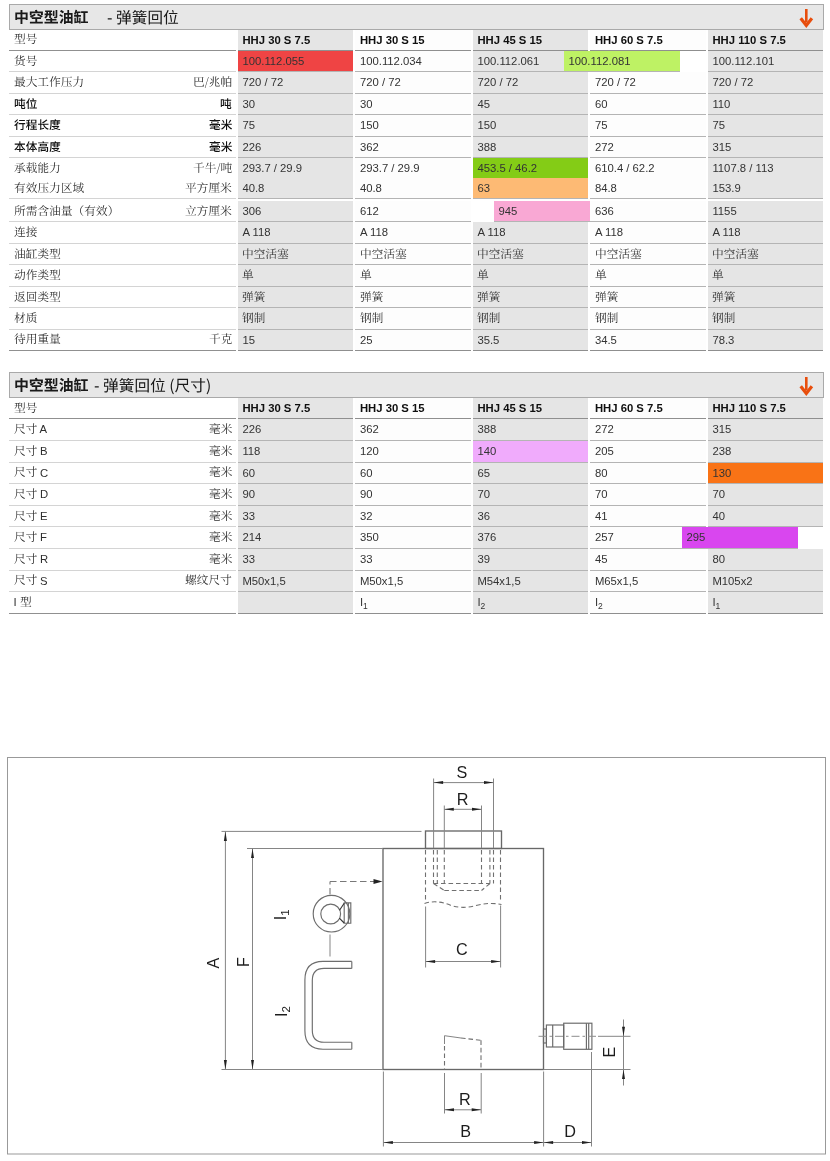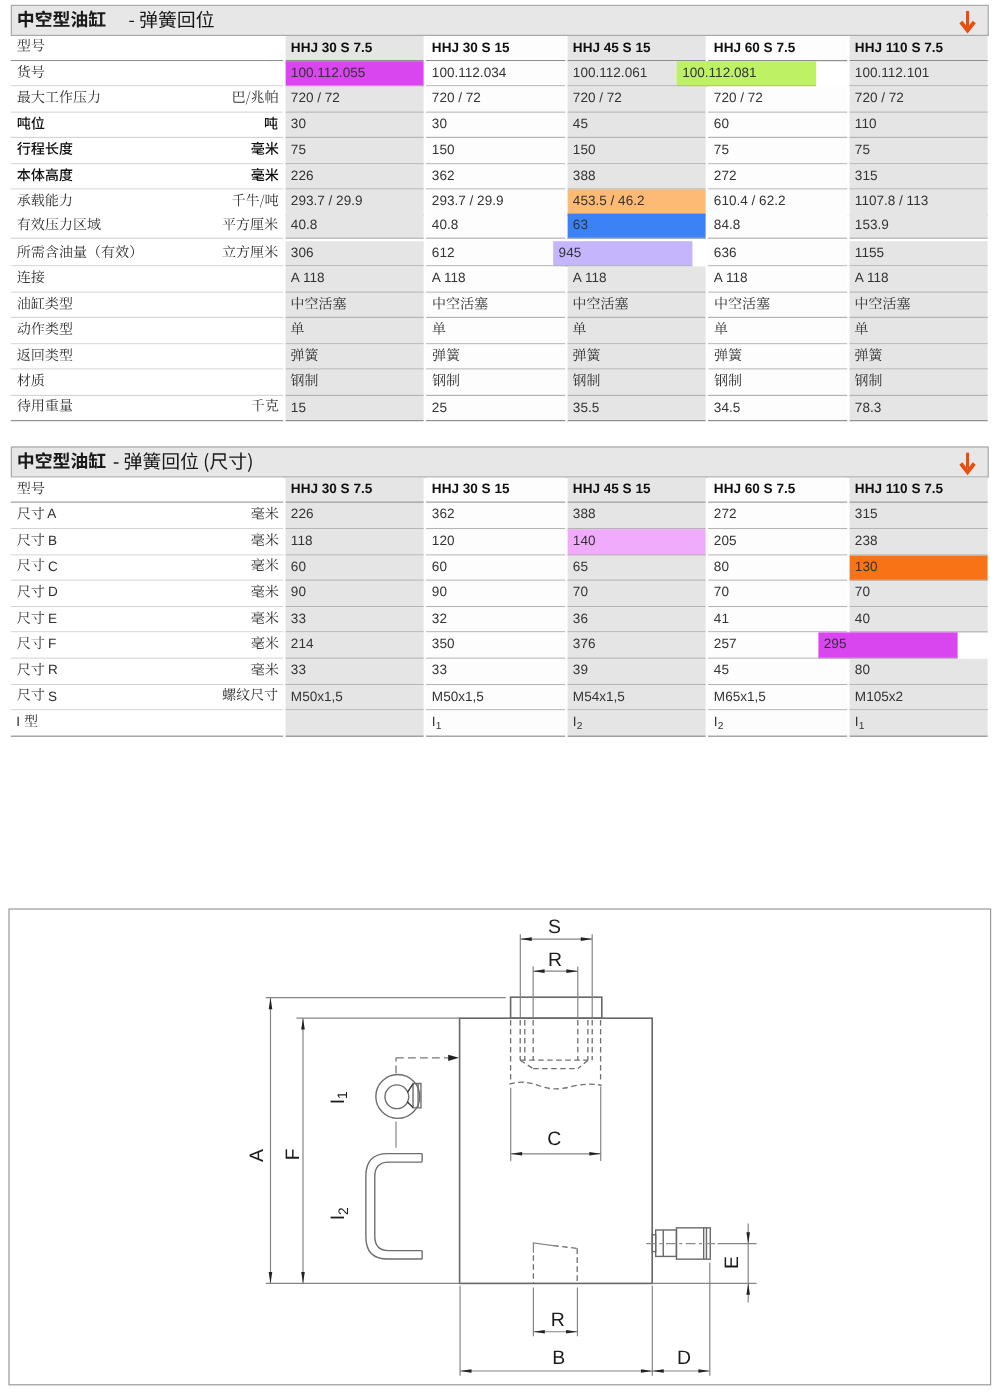--- a/index.html
+++ b/index.html
@@ -79,21 +79,21 @@
 <div class="dc hd" style="left:355.4px;background:#fdfdfd;border-bottom-color:#8f8f8f">HHJ 30 S 15</div>
 <div class="dc hd" style="left:472.9px;background:#e5e5e5;border-bottom-color:#8f8f8f">HHJ 45 S 15</div>
 <div class="dc hd" style="left:590.4px;background:#fdfdfd;border-bottom-color:#8f8f8f">HHJ 60 S 7.5</div>
 <div class="dc hd" style="left:707.9px;background:#e5e5e5;border-bottom-color:#8f8f8f">HHJ 110 S 7.5</div>
 </div>
 
 <div class="row" style="top:50.93px;height:21.43px">
 <div class="lc" style="border-bottom-color:#d4d4d4"><svg class="cj" width="23.4" height="9.1" viewBox="0 0 23.4 9.1">
         <use href="#g1"></use>
       </svg></div>
-<div class="dc" style="left:237.9px;background:#d946ef;border-bottom-color:#b4b4b4">100.112.055</div>
+<div class="dc" style="left:237.9px;background:#ef4444;border-bottom-color:#b4b4b4">100.112.055</div>
 <div class="dc" style="left:355.4px;background:#fdfdfd;border-bottom-color:#b4b4b4">100.112.034</div>
 <div class="dc" style="left:472.9px;background:#e5e5e5;border-bottom-color:#b4b4b4">100.112.061</div>
 <div class="dc" style="left:564px;background:#bef264;border-bottom-color:#b4b4b4">100.112.081</div>
 <div class="dc" style="left:707.9px;background:#e5e5e5;border-bottom-color:#b4b4b4">100.112.101</div>
 </div>
 
 <div class="row" style="top:72.36px;height:21.43px">
 <div class="lc" style="border-bottom-color:#d4d4d4"><svg class="cj" width="70.2" height="9.1" viewBox="0 0 70.2 9.1">
         <use href="#g2"></use>
       </svg><span class="un"><svg class="cj" width="39.2" height="9.1" viewBox="0 0 39.2 9.1">
@@ -146,47 +146,47 @@
 </div>
 
 <div class="row" style="top:158.08px;height:21.43px">
 <div class="lc" style="border-bottom-color:#d4d4d4"><svg class="cj" width="46.8" height="9.1" viewBox="0 0 46.8 9.1">
         <use href="#g9"></use>
       </svg><span class="un"><svg class="cj" width="39.2" height="9.1" viewBox="0 0 39.2 9.1">
           <use href="#g10"></use>
         </svg></span></div>
 <div class="dc" style="left:237.9px;background:#e5e5e5;border-bottom-color:#b4b4b4">293.7 / 29.9</div>
 <div class="dc" style="left:355.4px;background:#fdfdfd;border-bottom-color:#b4b4b4">293.7 / 29.9</div>
-<div class="dc" style="left:472.9px;background:#fdba74;border-bottom-color:#b4b4b4">453.5 / 46.2</div>
+<div class="dc" style="left:472.9px;background:#84cc16;border-bottom-color:#b4b4b4">453.5 / 46.2</div>
 <div class="dc" style="left:590.4px;background:#fdfdfd;border-bottom-color:#b4b4b4">610.4 / 62.2</div>
 <div class="dc" style="left:707.9px;background:#e5e5e5;border-bottom-color:#b4b4b4">1107.8 / 113</div>
 </div>
 
 <div class="row" style="top:178px;height:21.43px">
 <div class="lc" style="border-bottom-color:#d4d4d4"><svg class="cj" width="70.2" height="9.1" viewBox="0 0 70.2 9.1">
         <use href="#g11"></use>
       </svg><span class="un"><svg class="cj" width="46.8" height="9.1" viewBox="0 0 46.8 9.1">
           <use href="#g12"></use>
         </svg></span></div>
 <div class="dc" style="left:237.9px;background:#e5e5e5;border-bottom-color:#b4b4b4">40.8</div>
 <div class="dc" style="left:355.4px;background:#fdfdfd;border-bottom-color:#b4b4b4">40.8</div>
-<div class="dc" style="left:472.9px;background:#3b82f6;border-bottom-color:#b4b4b4">63</div>
+<div class="dc" style="left:472.9px;background:#fdba74;border-bottom-color:#b4b4b4">63</div>
 <div class="dc" style="left:590.4px;background:#fdfdfd;border-bottom-color:#b4b4b4">84.8</div>
 <div class="dc" style="left:707.9px;background:#e5e5e5;border-bottom-color:#b4b4b4">153.9</div>
 </div>
 
 <div class="row" style="top:200.94px;height:21.43px">
 <div class="lc" style="border-bottom-color:#d4d4d4"><svg class="cj" width="105.3" height="9.1" viewBox="0 0 105.3 9.1">
         <use href="#g13"></use>
       </svg><span class="un"><svg class="cj" width="46.8" height="9.1" viewBox="0 0 46.8 9.1">
           <use href="#g14"></use>
         </svg></span></div>
 <div class="dc" style="left:237.9px;background:#e5e5e5;border-bottom-color:#b4b4b4">306</div>
 <div class="dc" style="left:355.4px;background:#fdfdfd;border-bottom-color:#b4b4b4">612</div>
-<div class="dc" style="left:461px;background:#c4b5fd;border-bottom-color:#b4b4b4">945</div>
+<div class="dc" style="left:494px;background:#f9a8d4;border-bottom-color:#b4b4b4">945</div>
 <div class="dc" style="left:590.4px;background:#fdfdfd;border-bottom-color:#b4b4b4">636</div>
 <div class="dc" style="left:707.9px;background:#e5e5e5;border-bottom-color:#b4b4b4">1155</div>
 </div>
 
 <div class="row" style="top:222.37px;height:21.43px">
 <div class="lc" style="border-bottom-color:#d4d4d4"><svg class="cj" width="23.4" height="9.1" viewBox="0 0 23.4 9.1">
         <use href="#g15"></use>
       </svg></div>
 <div class="dc" style="left:237.9px;background:#e5e5e5;border-bottom-color:#b4b4b4">A 118</div>
 <div class="dc" style="left:355.4px;background:#fdfdfd;border-bottom-color:#b4b4b4">A 118</div>

